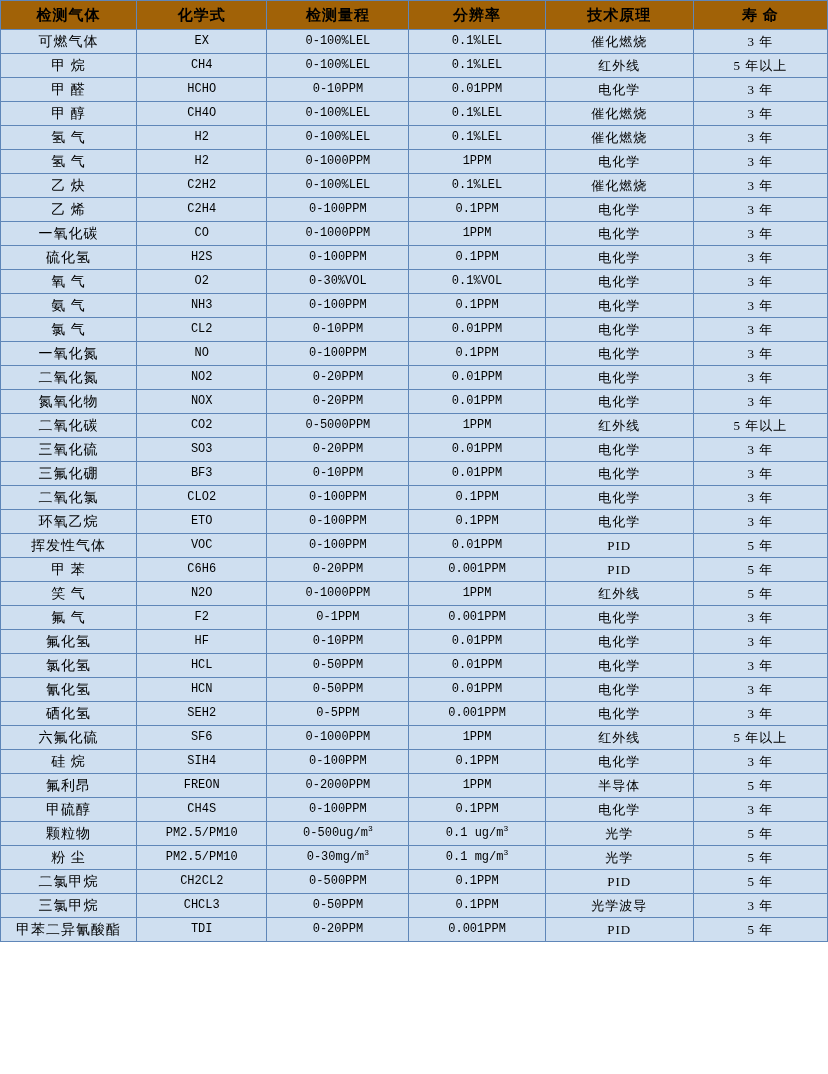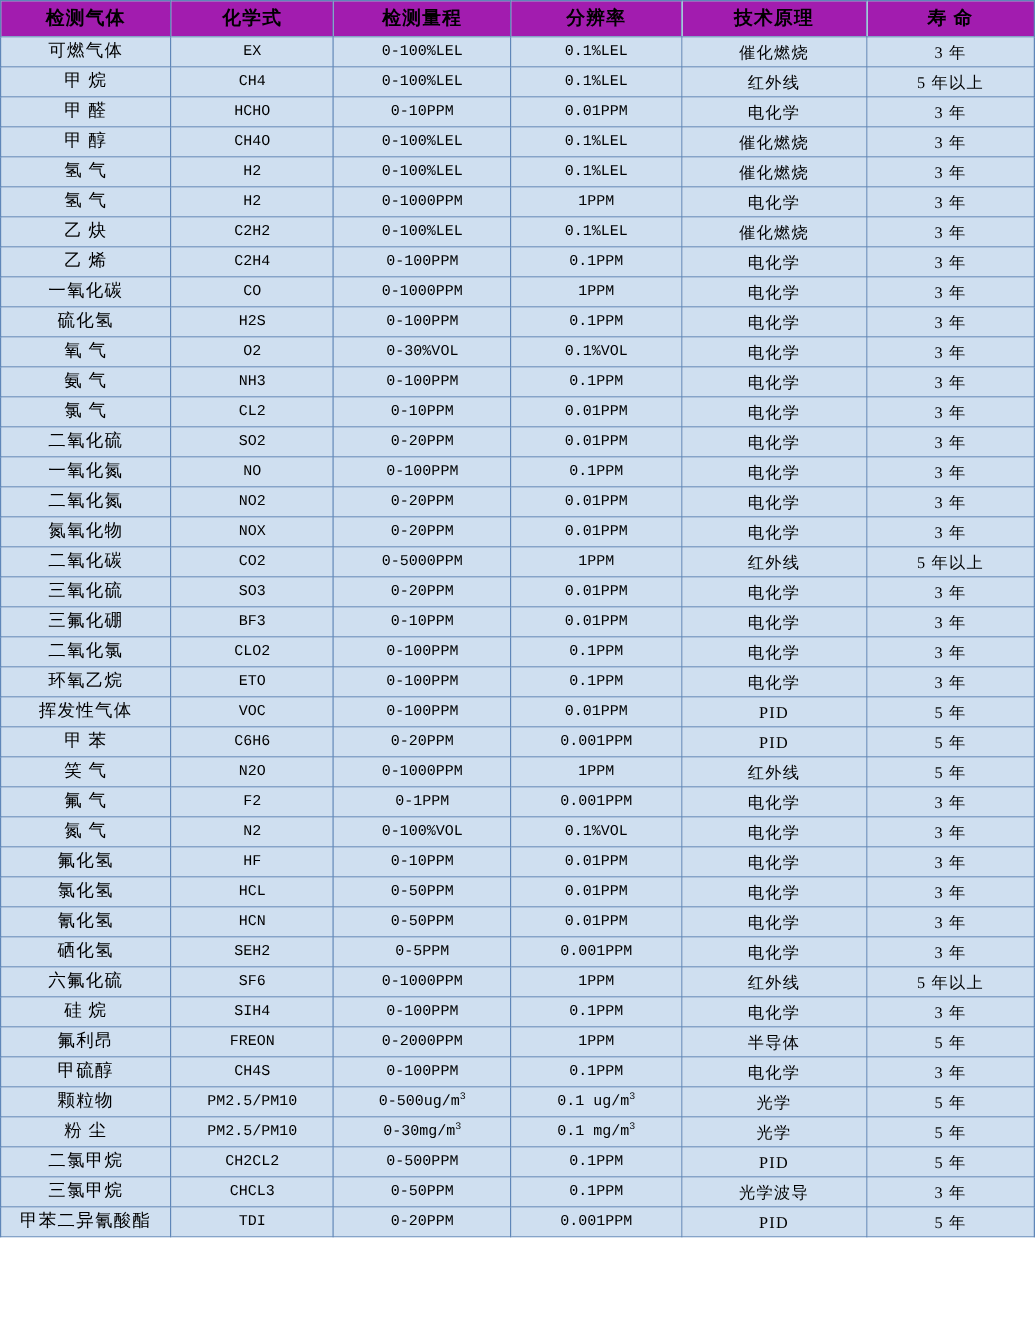--- a/index.html
+++ b/index.html
@@ -21,21 +21,21 @@
     border: 1px solid #5f86b8;
     text-align: center;
     vertical-align: middle;
     padding: 0;
     height: 23px;
     line-height: 23px;
     white-space: nowrap;
     overflow: hidden;
   }
   #gas-table thead th {
-    background: #a21caf;
+    background: #a16207;
     font-weight: bold;
     font-size: 15px;
     height: 28px;
     line-height: 28px;
     letter-spacing: 1px;
   }
   #gas-table tbody td {
     background: #cfdff0;
     font-size: 13px;
   }
@@ -183,28 +183,20 @@
       </tr>
       <tr>
         <td class="c-name">氯 气</td>
         <td class="c-formula">CL2</td>
         <td class="c-range">0-10PPM</td>
         <td class="c-res">0.01PPM</td>
         <td class="c-tech">电化学</td>
         <td class="c-life">3 年</td>
       </tr>
       <tr>
-        <td class="c-name">二氧化硫</td>
-        <td class="c-formula">SO2</td>
-        <td class="c-range">0-20PPM</td>
-        <td class="c-res">0.01PPM</td>
-        <td class="c-tech">电化学</td>
-        <td class="c-life">3 年</td>
-      </tr>
-      <tr>
         <td class="c-name">一氧化氮</td>
         <td class="c-formula">NO</td>
         <td class="c-range">0-100PPM</td>
         <td class="c-res">0.1PPM</td>
         <td class="c-tech">电化学</td>
         <td class="c-life">3 年</td>
       </tr>
       <tr>
         <td class="c-name">二氧化氮</td>
         <td class="c-formula">NO2</td>
@@ -283,28 +275,20 @@
         <td class="c-range">0-1000PPM</td>
         <td class="c-res">1PPM</td>
         <td class="c-tech">红外线</td>
         <td class="c-life">5 年</td>
       </tr>
       <tr>
         <td class="c-name">氟 气</td>
         <td class="c-formula">F2</td>
         <td class="c-range">0-1PPM</td>
         <td class="c-res">0.001PPM</td>
-        <td class="c-tech">电化学</td>
-        <td class="c-life">3 年</td>
-      </tr>
-      <tr>
-        <td class="c-name">氮 气</td>
-        <td class="c-formula">N2</td>
-        <td class="c-range">0-100%VOL</td>
-        <td class="c-res">0.1%VOL</td>
         <td class="c-tech">电化学</td>
         <td class="c-life">3 年</td>
       </tr>
       <tr>
         <td class="c-name">氟化氢</td>
         <td class="c-formula">HF</td>
         <td class="c-range">0-10PPM</td>
         <td class="c-res">0.01PPM</td>
         <td class="c-tech">电化学</td>
         <td class="c-life">3 年</td>

